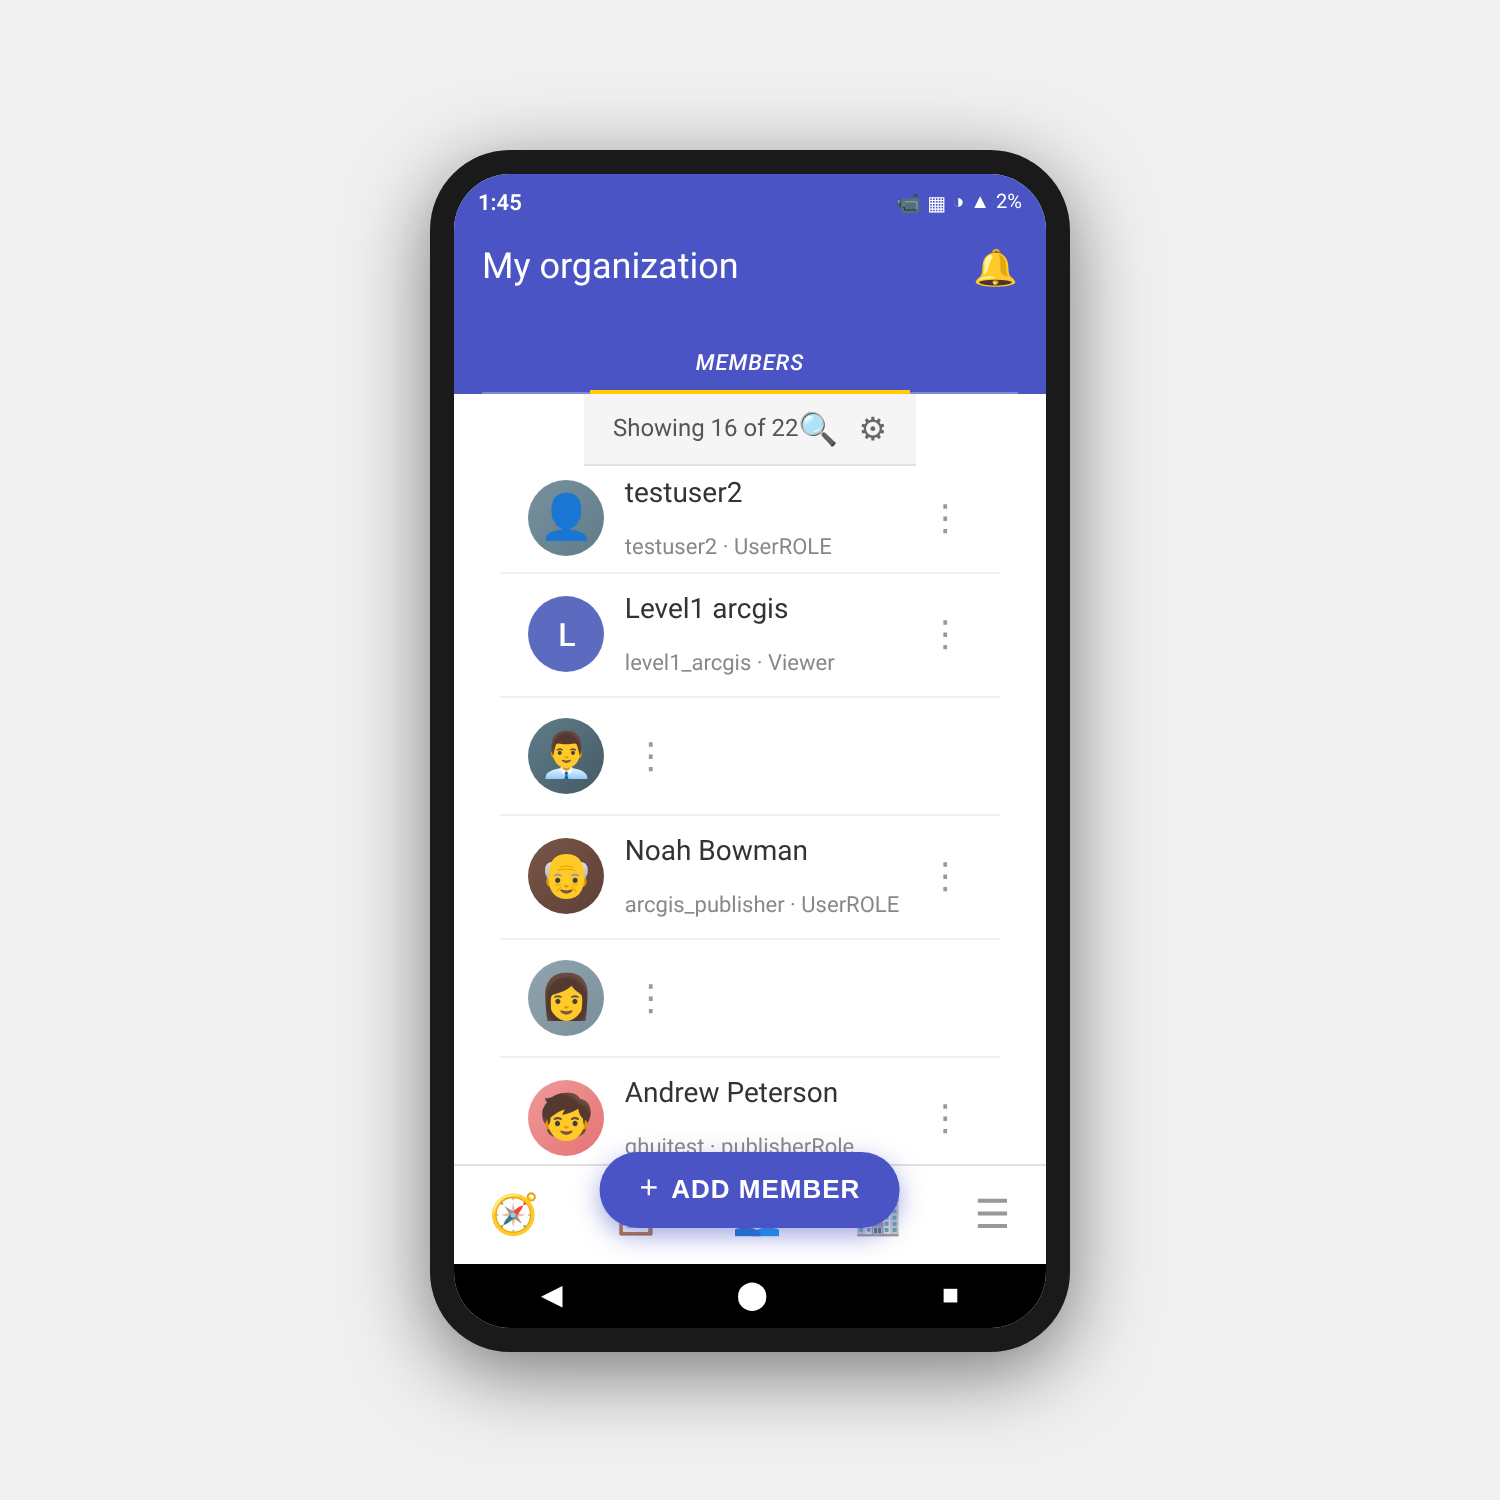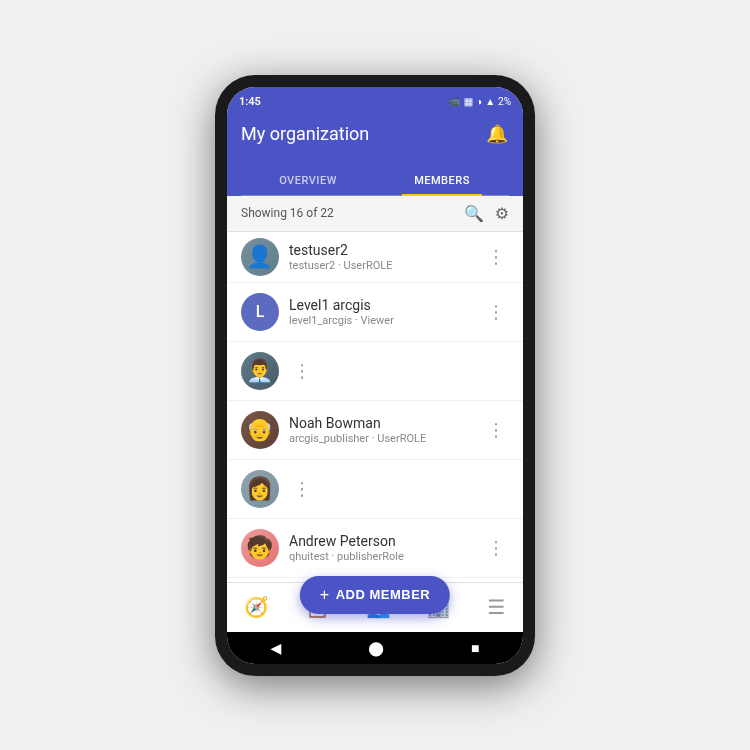--- a/index.html
+++ b/index.html
@@ -101,39 +101,41 @@
       color: rgba(255,255,255,0.7);
       font-size: 11px;
       font-weight: 500;
       letter-spacing: 0.5px;
       cursor: pointer;
       position: relative;
     }
 
     .tab.active {
       color: #fff;
+      font-style: italic;
     }
 
     .tab.active::after {
       content: '';
       position: absolute;
       bottom: -1px;
       left: 20%;
       right: 20%;
       height: 2px;
       background: #ffcc00;
     }
 
     
     .content {
       flex: 1;
       overflow: hidden;
       display: flex;
       flex-direction: column;
       background: #fff;
+      align-items: center;
     }
 
     
     .filter-bar {
       display: flex;
       align-items: center;
       justify-content: space-between;
       padding: 8px 14px;
       background: #f5f5f5;
       border-bottom: 1px solid #e0e0e0;
@@ -192,21 +194,21 @@
 
     .member-name {
       font-size: 14px;
       color: #333;
       font-weight: 400;
     }
 
     .member-role {
       font-size: 11px;
       color: #888;
-      margin-top: 1px;
+      margin-top: 12px;
     }
 
     .more-btn {
       color: #999;
       font-size: 18px;
       cursor: pointer;
       padding: 4px;
     }
 
     
@@ -346,23 +348,20 @@
         <span class="status-icon">2%</span>
       </div>
     </div>
 
     <div class="app-header">
       <div class="app-header-top">
         <span class="app-title">My organization</span>
         <span class="bell-icon">🔔</span>
       </div>
       <div class="tabs">
-        <div class="tab">
-          <span>OVERVIEW</span>
-        </div>
         <div class="tab active">
           <span>MEMBERS</span>
         </div>
       </div>
     </div>
 
     <div class="content">
 
       <div class="filter-bar">
         <span class="filter-count">Showing 16 of 22</span>

